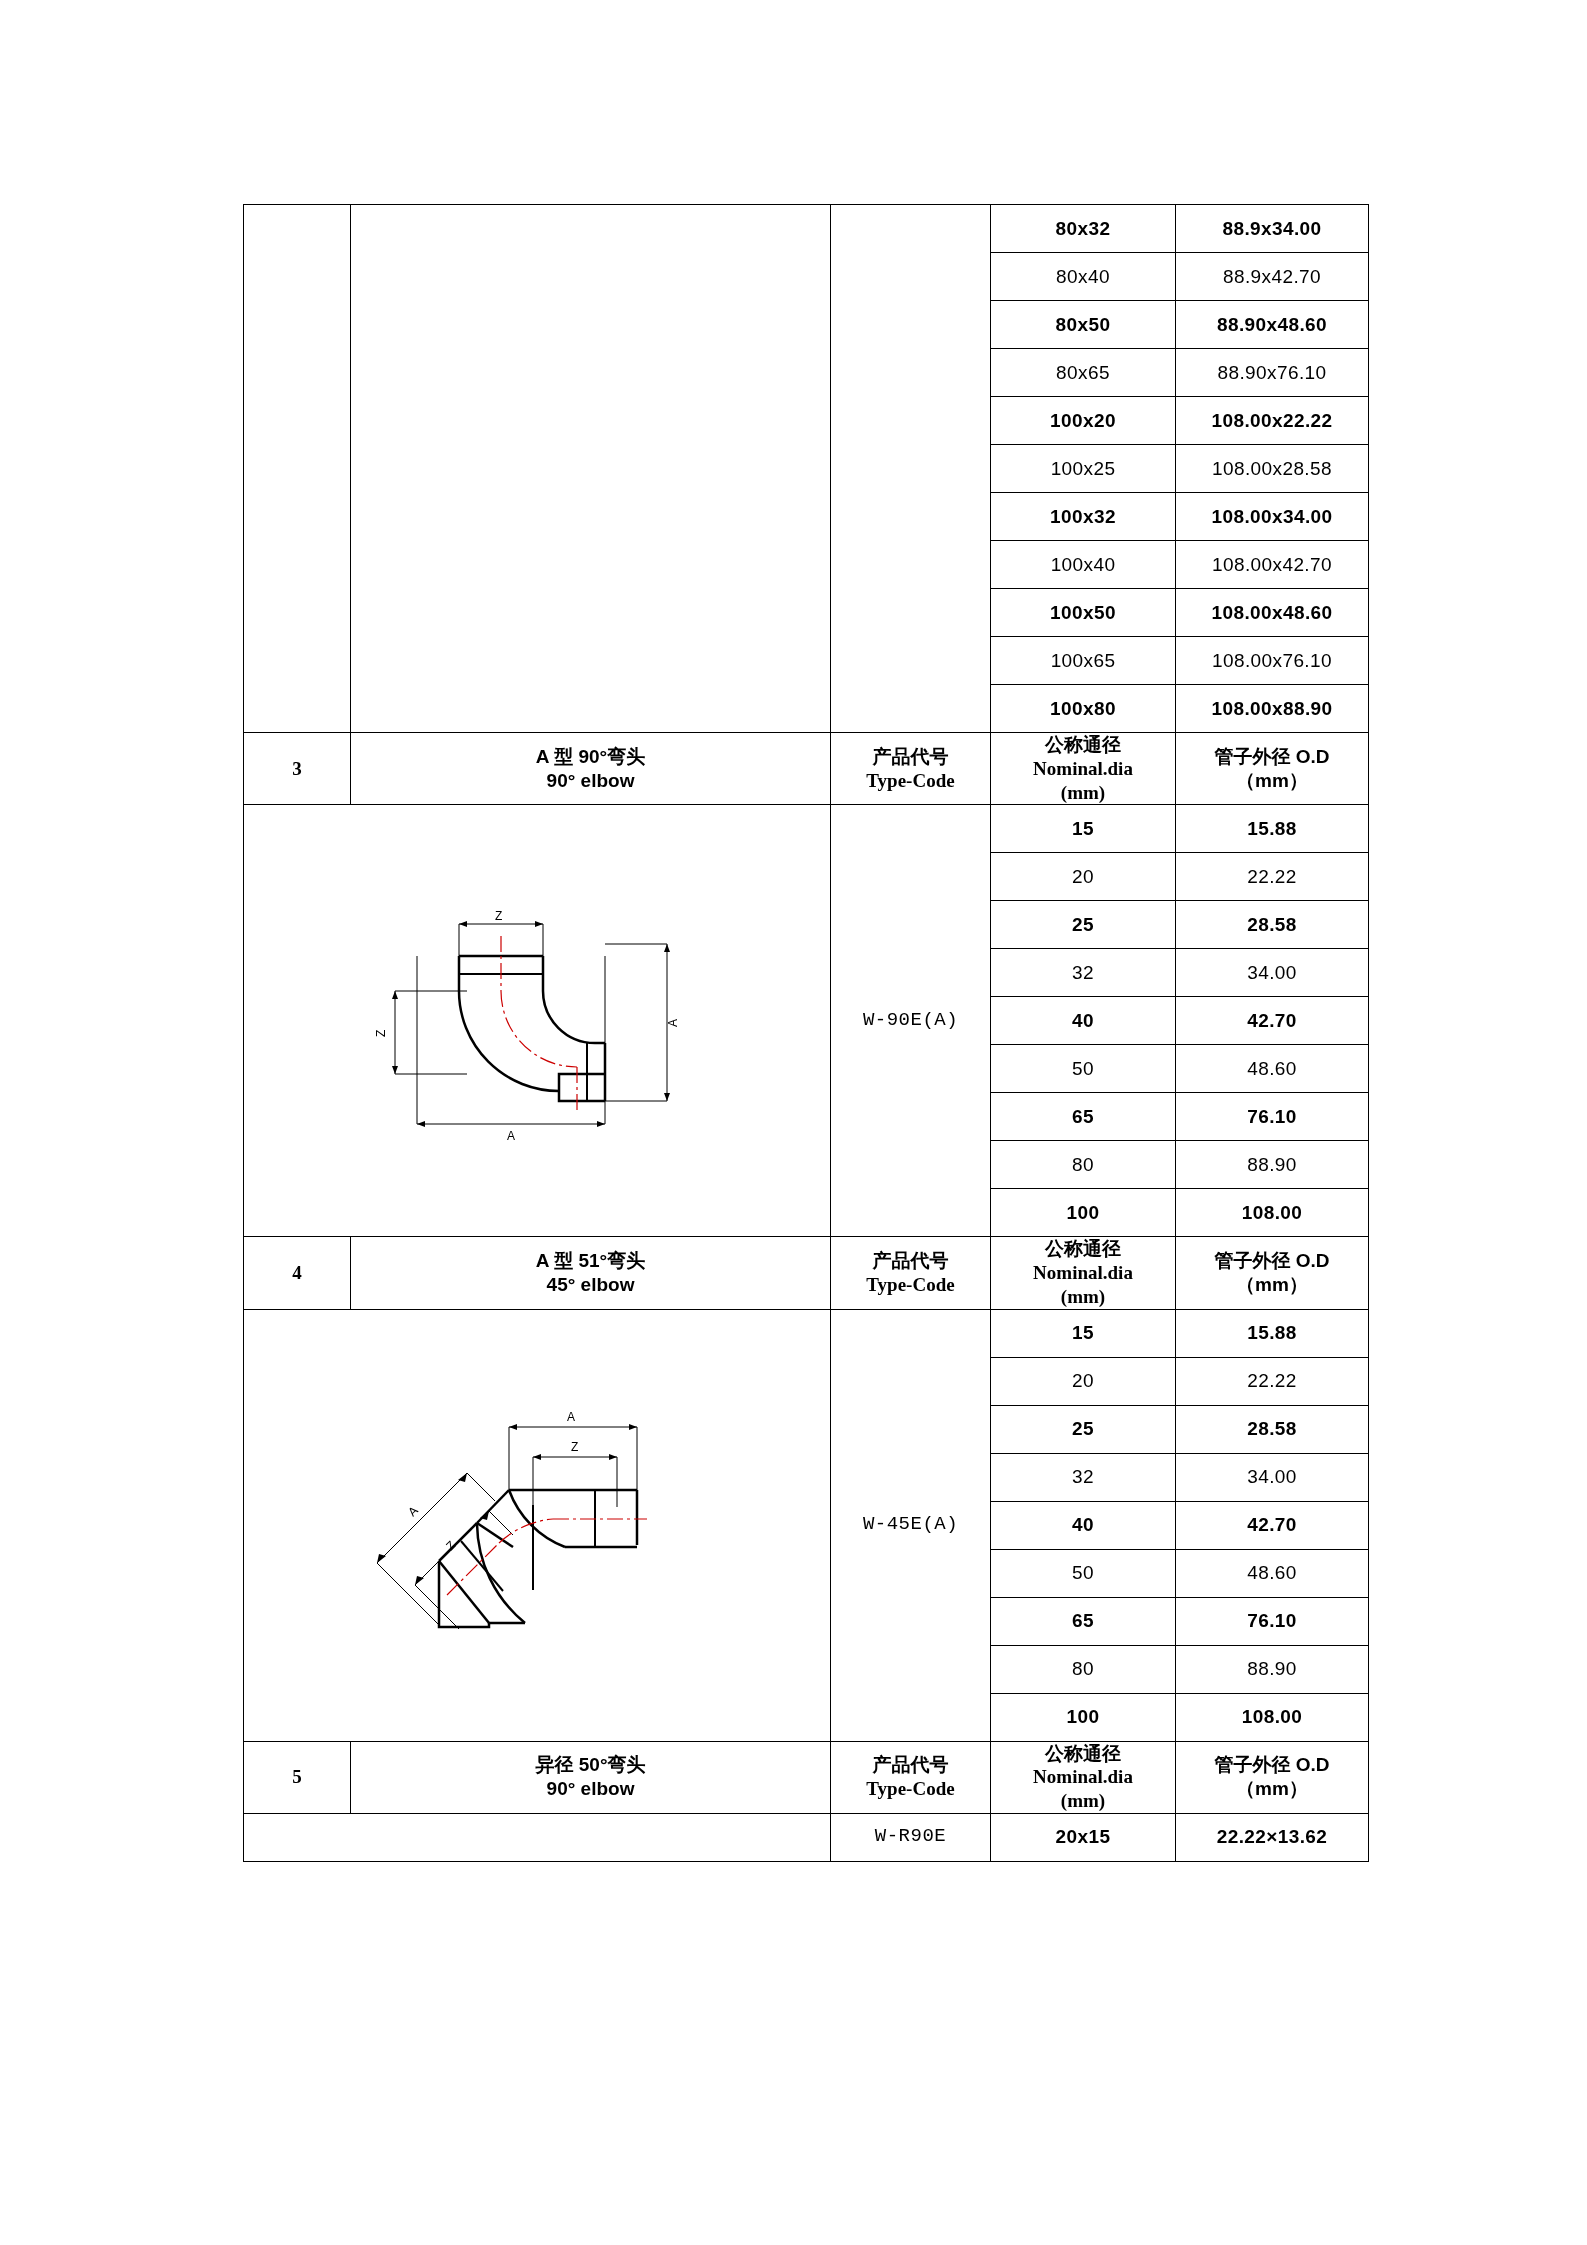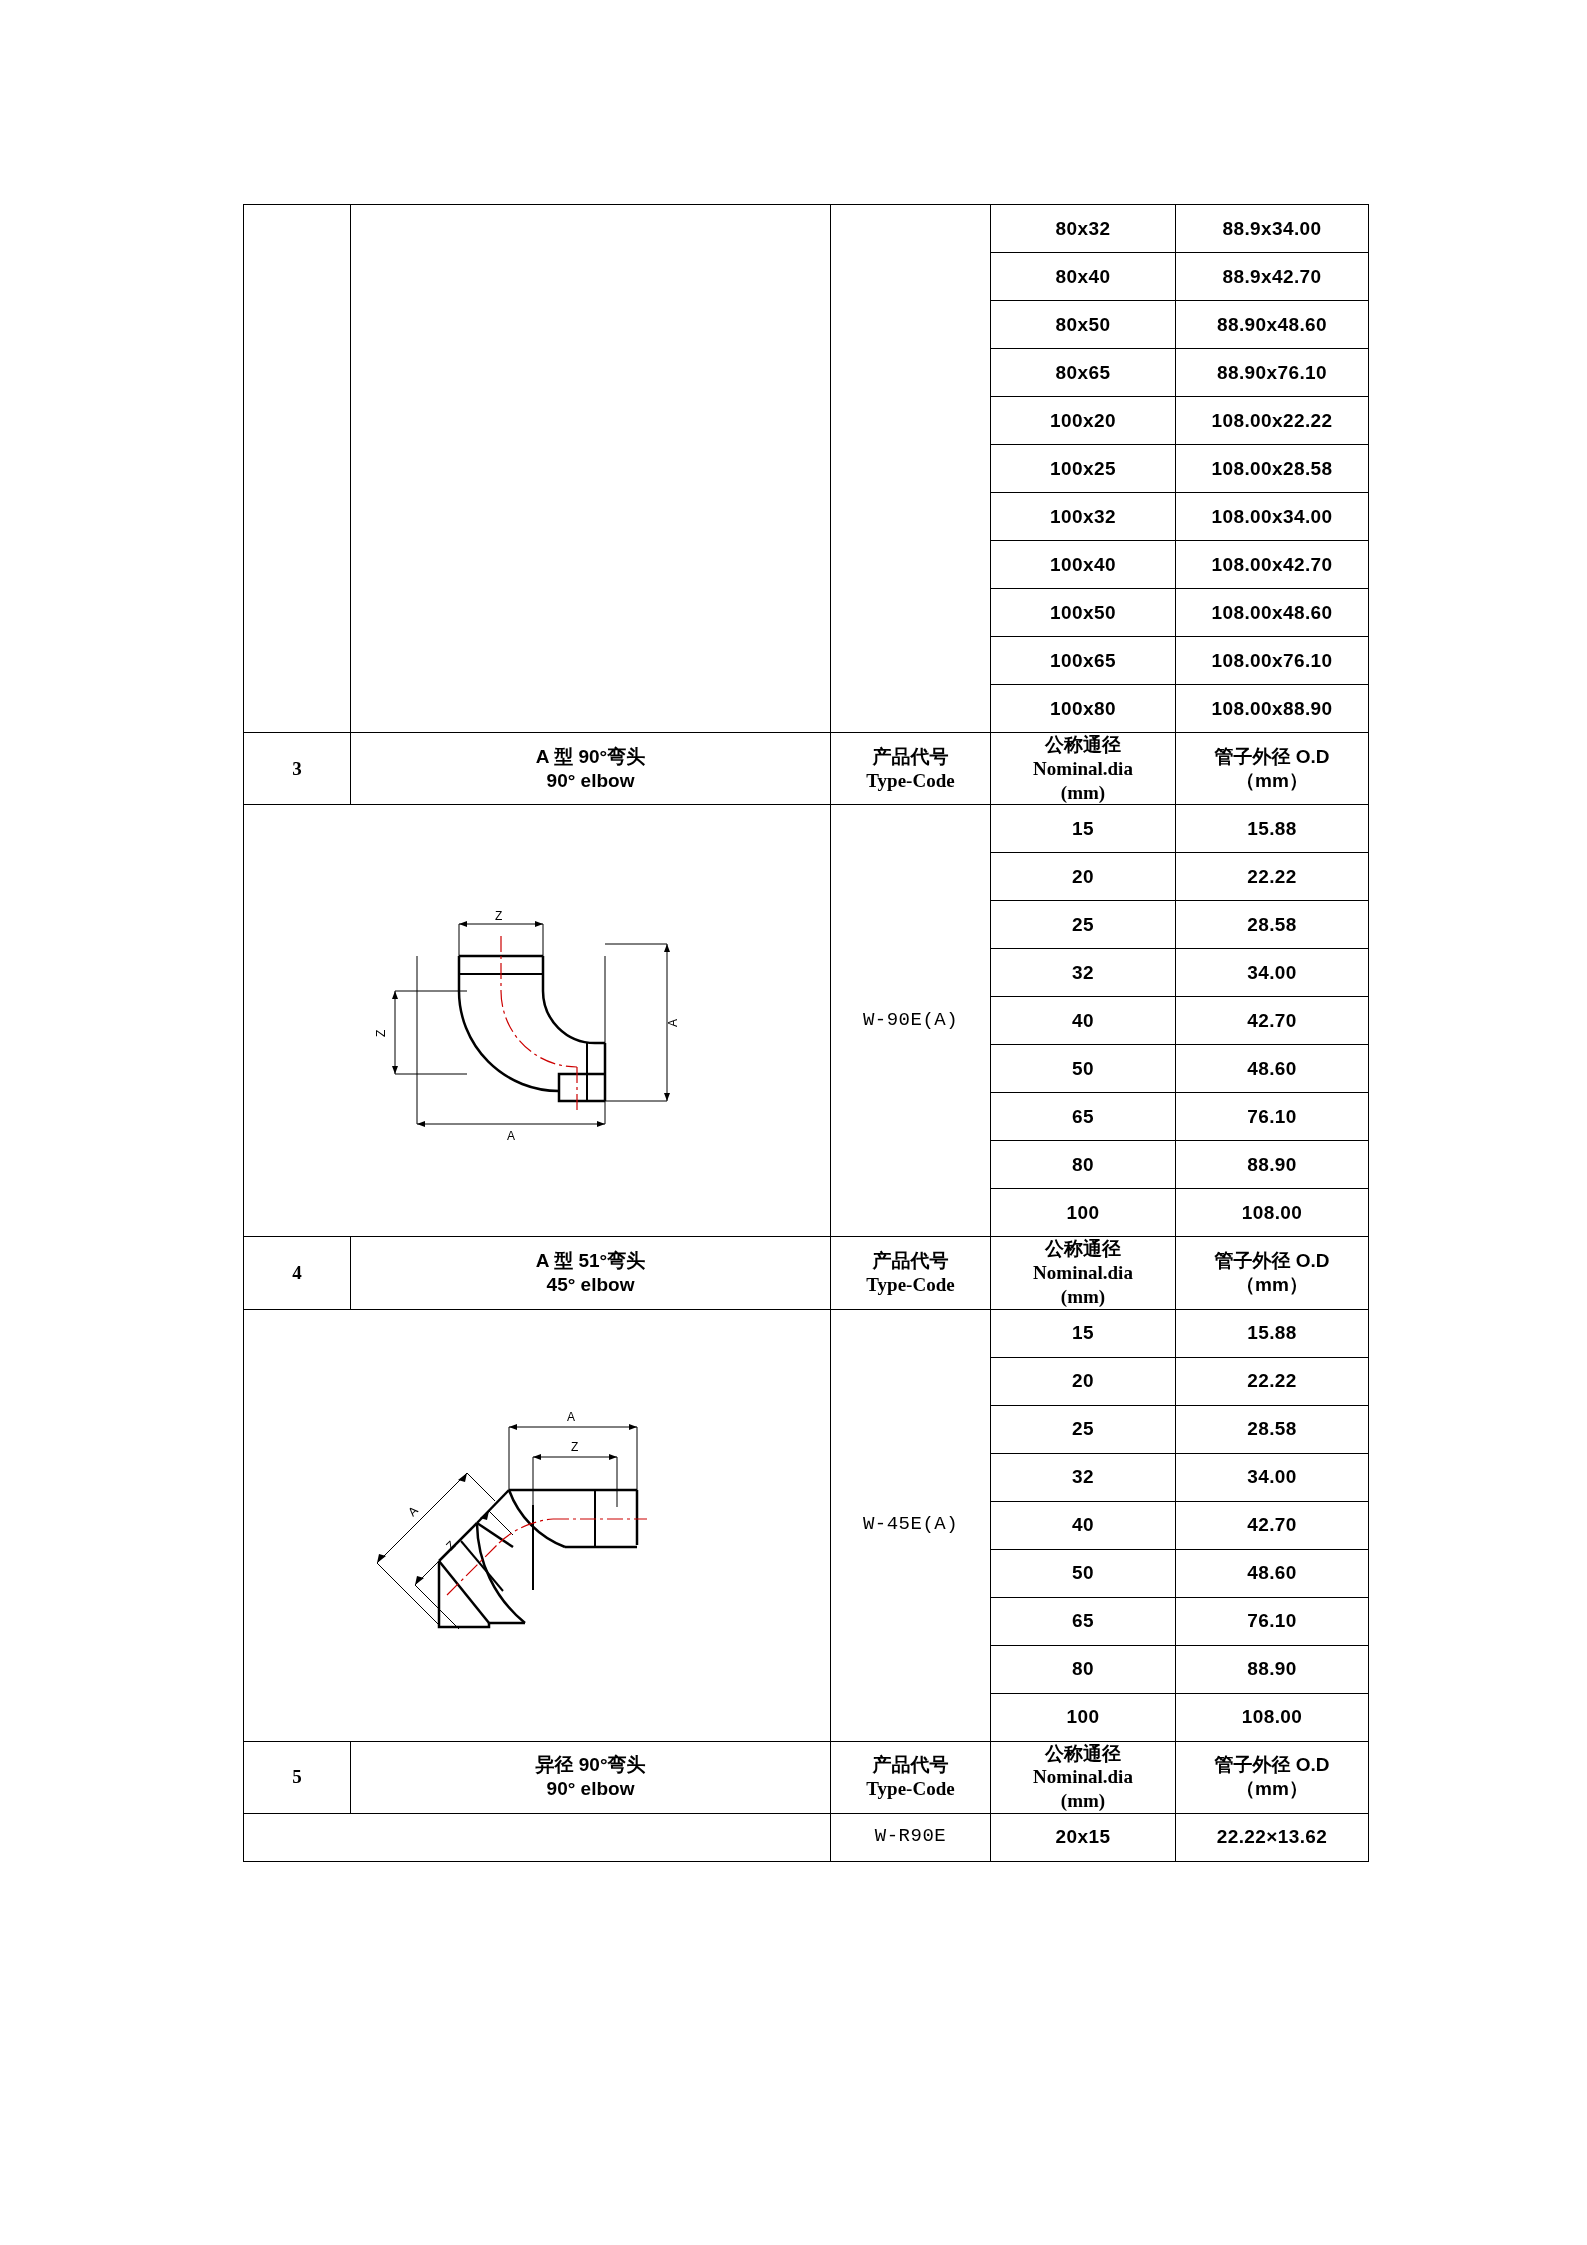--- a/index.html
+++ b/index.html
@@ -70,21 +70,20 @@
   .code-cell {
     font-family: Liberation Mono, monospace;
     font-size: 20px;
     letter-spacing: 0.5px;
   }
 
   .val {
     font-family: "Liberation Sans", sans-serif;
     font-size: 19px;
     letter-spacing: 0.4px;
-    font-weight: bold;
   }
   .val.b { font-weight: bold; }
 
   .figure-cell {
     position: relative;
     height: 300px;
   }
   .fig-wrap {
     width: 100%;
     height: 100%;
@@ -406,21 +405,21 @@
         <td class="val">88.90</td>
       </tr>
       <tr class="row-h">
         <td class="val b">100</td>
         <td class="val b">108.00</td>
       </tr>
 
       <tr>
         <td class="idx-cell">5</td>
         <td class="name-cell">
-          <div class="cn">异径 90°弯头</div>
+          <div class="cn">异径 50°弯头</div>
           <div class="en">90° elbow</div>
         </td>
         <td class="hdr">
           <div class="cn">产品代号</div>
           <div class="en">Type-Code</div>
         </td>
         <td class="hdr">
           <div class="cn">公称通径</div>
           <div class="en">Nominal.dia</div>
           <div class="en">(mm)</div>

